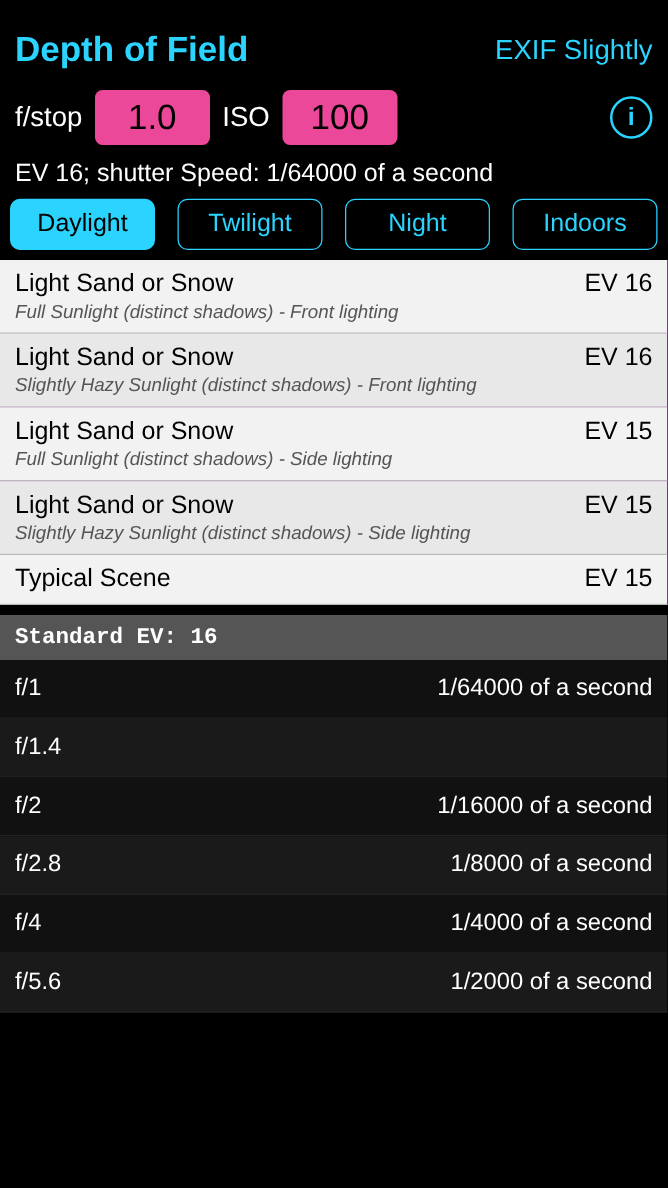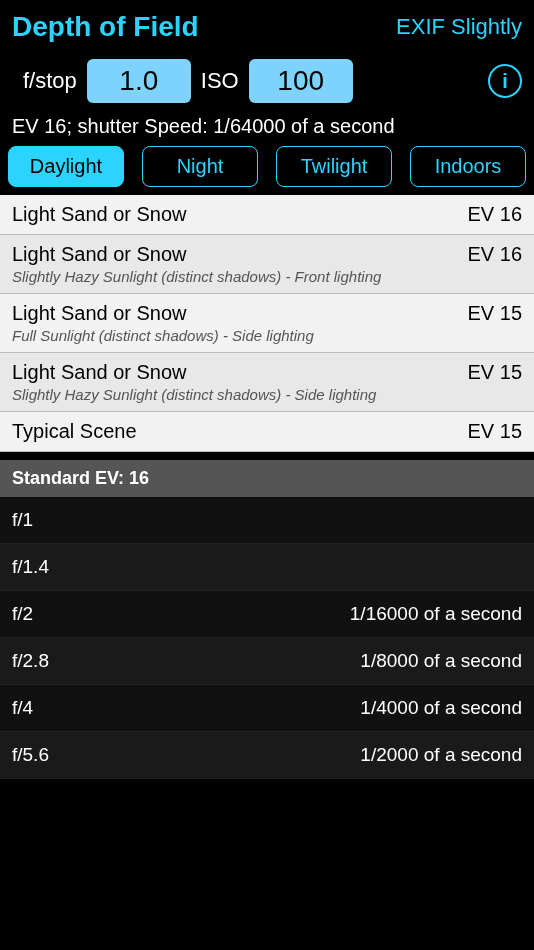--- a/index.html
+++ b/index.html
@@ -10,56 +10,56 @@
       width: 534px;
       min-height: 950px;
       overflow-x: hidden;
     }
 
     
     .header {
       display: flex;
       justify-content: space-between;
       align-items: center;
-      padding: 11px 12px 10px 12px;
+      padding: 24px 12px 10px 12px;
       background: #000;
     }
     .header-title {
       color: #2ad4ff;
       font-size: 28px;
       font-weight: 600;
     }
     .header-exif {
       color: #2ad4ff;
       font-size: 22px;
       font-weight: 500;
     }
 
     
     .controls-row {
       display: flex;
       align-items: center;
-      padding: 6px 12px 6px 23px;
+      padding: 6px 12px 6px 12px;
       background: #000;
       gap: 10px;
     }
     .control-label {
       color: #fff;
       font-size: 22px;
       font-weight: 400;
     }
     .control-input {
-      background: #7dd3fc;
+      background: #ec4899;
       color: #000;
       border: none;
       border-radius: 6px;
       font-size: 28px;
       font-weight: 500;
       text-align: center;
-      width: 104px;
+      width: 92px;
       height: 44px;
       outline: none;
     }
     .info-icon {
       width: 34px;
       height: 34px;
       border-radius: 50%;
       border: 2px solid #2ad4ff;
       color: #2ad4ff;
       display: flex;
@@ -143,20 +143,21 @@
     .ev-table-container {
       margin-top: 8px;
       background: #000;
     }
     .ev-table-header {
       background: #555;
       padding: 8px 12px;
       font-size: 18px;
       font-weight: 700;
       color: #fff;
+      font-family: Liberation Mono, monospace;
     }
     .ev-table-row {
       display: flex;
       justify-content: space-between;
       padding: 12px 12px;
       border-bottom: 1px solid #222;
       background: #1a1a1a;
     }
     .ev-table-row:nth-child(odd) {
       background: #111;
@@ -185,31 +186,32 @@
   <input class="control-input" type="text" value="100" style="">
   <div class="info-icon">
     <span>i</span>
   </div>
 </div>
 
 <div class="ev-status">EV 16; shutter Speed: 1/64000 of a second</div>
 
 <div class="tab-bar">
 <button class="tab-btn active">Daylight</button>
+    <button class="tab-btn">Twilight</button>
     <button class="tab-btn">Night</button>
-    <button class="tab-btn">Twilight</button>
     <button class="tab-btn">Indoors</button>
   </div>
 
 <div class="scene-list">
 <div class="scene-item">
       <div class="scene-row-top">
         <span class="scene-name">Light Sand or Snow</span>
         <span class="scene-ev">EV 16</span>
       </div>
+      <div class="scene-desc">Full Sunlight (distinct shadows) - Front lighting</div>
     </div>
     <div class="scene-item">
       <div class="scene-row-top">
         <span class="scene-name">Light Sand or Snow</span>
         <span class="scene-ev">EV 16</span>
       </div>
       <div class="scene-desc">Slightly Hazy Sunlight (distinct shadows) - Front lighting</div>
     </div>
     <div class="scene-item">
       <div class="scene-row-top">
@@ -231,20 +233,21 @@
         <span class="scene-ev">EV 15</span>
       </div>
     </div>
   </div>
 
 <div class="ev-table-container">
   <div class="ev-table-header">Standard EV: 16</div>
   <div class="ev-table-rows">
   <div class="ev-table-row">
         <span class="ev-fstop">f/1</span>
+        <span class="ev-shutter">1/64000 of a second</span>
       </div>
       <div class="ev-table-row">
         <span class="ev-fstop">f/1.4</span>
       </div>
       <div class="ev-table-row">
         <span class="ev-fstop">f/2</span>
         <span class="ev-shutter">1/16000 of a second</span>
       </div>
       <div class="ev-table-row">
         <span class="ev-fstop">f/2.8</span>

